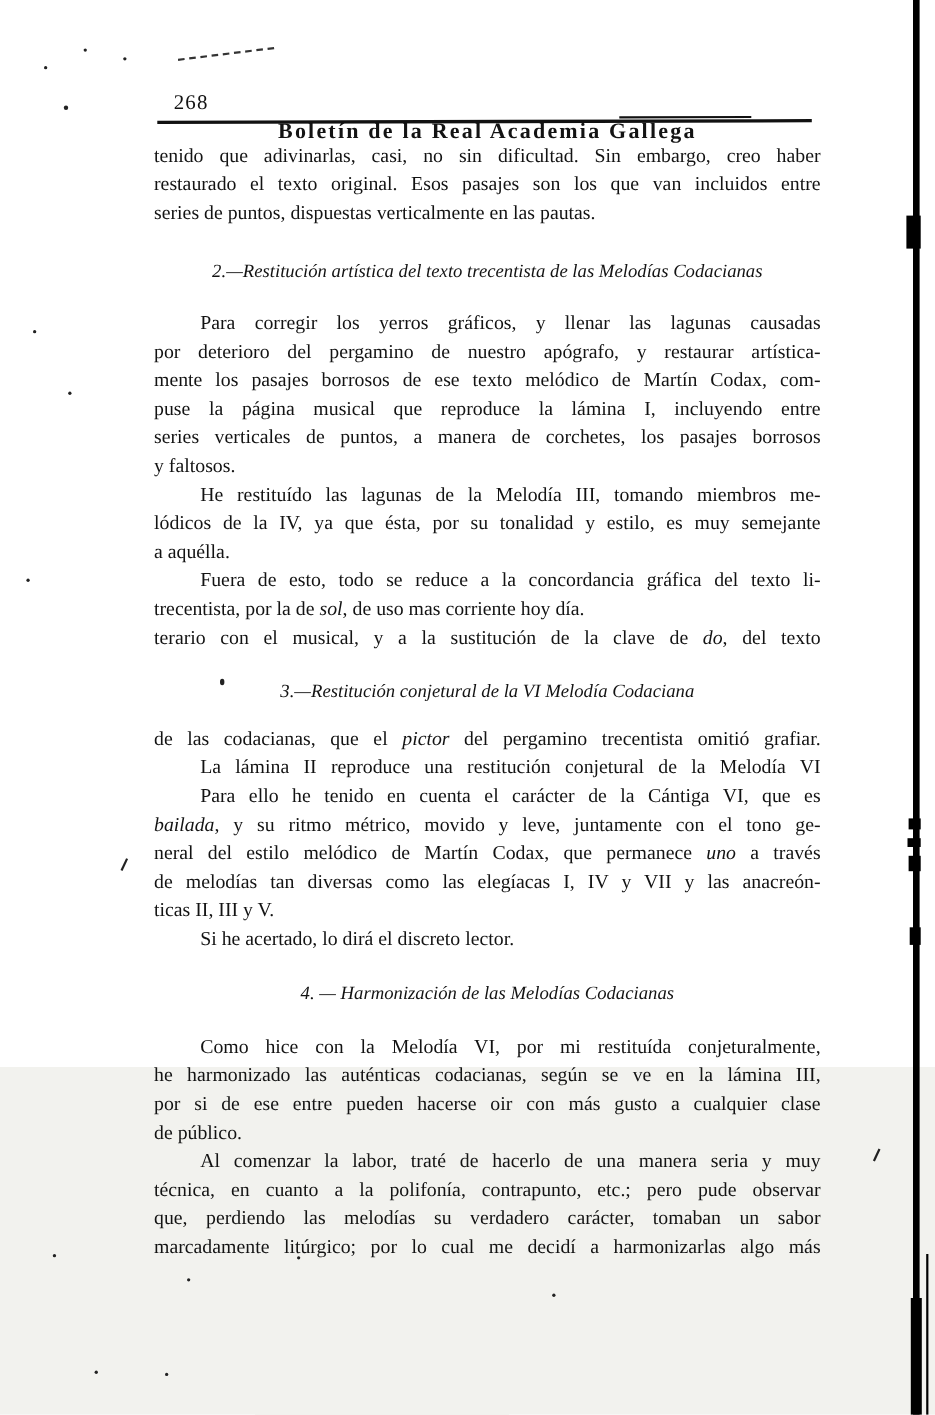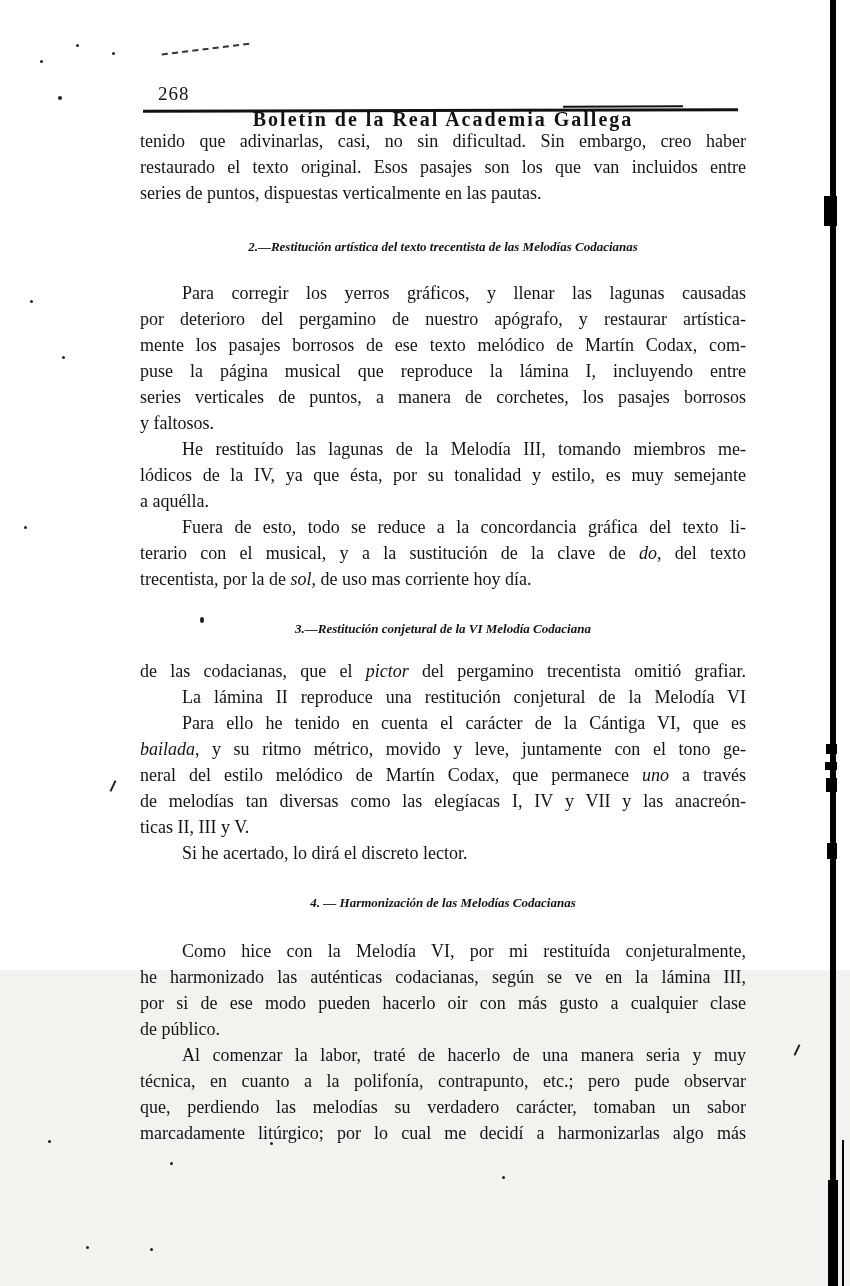--- a/index.html
+++ b/index.html
@@ -45,24 +45,23 @@
     font-size:18px;
     line-height:26px;
   }
   .line{ text-align:left; white-space:normal; }
   .line.full{ text-align:justify; text-align-last:justify; }
   .line.first{ text-indent:42px; }
   .it{ font-style:italic; }
   .heading{
     text-align:center;
     font-style:italic;
-    font-size:13px;
+    font-size:17px;
     line-height:22px;
     margin:30px 0 22px 0;
-    font-weight:bold;
   }
   .heading.h3{ margin:26px 0 18px 0; }
   .heading.h4{ margin:26px 0 24px 0; }
   
   .gutter-bar{
     position:absolute;top:0;left:830px;width:6px;height:1286px;background:#000;
   }
   .gutter-blob{ position:absolute;background:#000; }
   .speck{ position:absolute;background:#222;border-radius:50%; }
   .dash-artifact{
@@ -100,43 +99,43 @@
         <div class="line full"><span>series verticales de puntos, a manera de corchetes, los pasajes borrosos</span></div>
         <div class="line"><span>y faltosos.</span></div>
       </div>
       <div class="para">
         <div class="line full first"><span>He restituído las lagunas de la Melodía III,  tomando miembros me-</span></div>
         <div class="line full"><span>lódicos de la IV, ya que ésta, por su tonalidad y estilo, es muy semejante</span></div>
         <div class="line"><span>a aquélla.</span></div>
       </div>
       <div class="para">
         <div class="line full first"><span>Fuera de esto, todo se reduce a la concordancia gráfica del texto li-</span></div>
+        <div class="line"><span>trecentista, por la de </span><span class="it">sol</span><span>, de uso mas corriente hoy día.</span></div>
         <div class="line full"><span>terario con el musical, y a la sustitución de la clave de </span><span class="it">do</span><span>, del texto</span></div>
-        <div class="line"><span>trecentista, por la de </span><span class="it">sol</span><span>, de uso mas corriente hoy día.</span></div>
       </div>
       <div class="heading h3"><span>3.—Restitución conjetural de la VI Melodía Codaciana</span></div>
       <div class="para">
         <div class="line full"><span>de las codacianas, que el </span><span class="it">pictor</span><span> del  pergamino  trecentista omitió grafiar.</span></div>
         <div class="line full first"><span>La lámina II reproduce una restitución  conjetural  de  la  Melodía VI</span></div>
       </div>
       <div class="para">
         <div class="line full first"><span>Para ello he tenido en cuenta el  carácter  de  la  Cántiga VI, que es</span></div>
         <div class="line full"><span class="it">bailada</span><span>, y su ritmo métrico, movido y leve, juntamente con el tono ge-</span></div>
         <div class="line full"><span>neral del estilo melódico de Martín Codax,  que  permanece </span><span class="it">uno</span><span> a través</span></div>
         <div class="line full"><span>de melodías tan diversas como las elegíacas I, IV y VII y las  anacreón-</span></div>
         <div class="line"><span>ticas II, III y V.</span></div>
       </div>
       <div class="para">
         <div class="line first"><span>Si he acertado, lo dirá el discreto lector.</span></div>
       </div>
       <div class="heading h4"><span>4. — Harmonización de las Melodías Codacianas</span></div>
       <div class="para">
         <div class="line full first"><span>Como hice con la Melodía VI, por mi restituída conjeturalmente,</span></div>
         <div class="line full"><span>he harmonizado las auténticas codacianas, según se ve en la lámina III,</span></div>
-        <div class="line full"><span>por si de ese modo pueden hacerlo oir con más gusto a cualquier clase</span></div>
+        <div class="line full"><span>por si de ese entre pueden hacerse oir con más gusto a cualquier clase</span></div>
         <div class="line"><span>de público.</span></div>
       </div>
       <div class="para">
         <div class="line full first"><span>Al comenzar la labor, traté de hacerlo de una manera seria y muy</span></div>
         <div class="line full"><span>técnica, en cuanto a la polifonía, contrapunto,  etc.; pero pude observar</span></div>
         <div class="line full"><span>que, perdiendo las melodías su verdadero carácter, tomaban un sabor</span></div>
         <div class="line full"><span>marcadamente litúrgico; por lo cual me decidí a harmonizarlas algo más</span></div>
       </div>
     </div>
 

